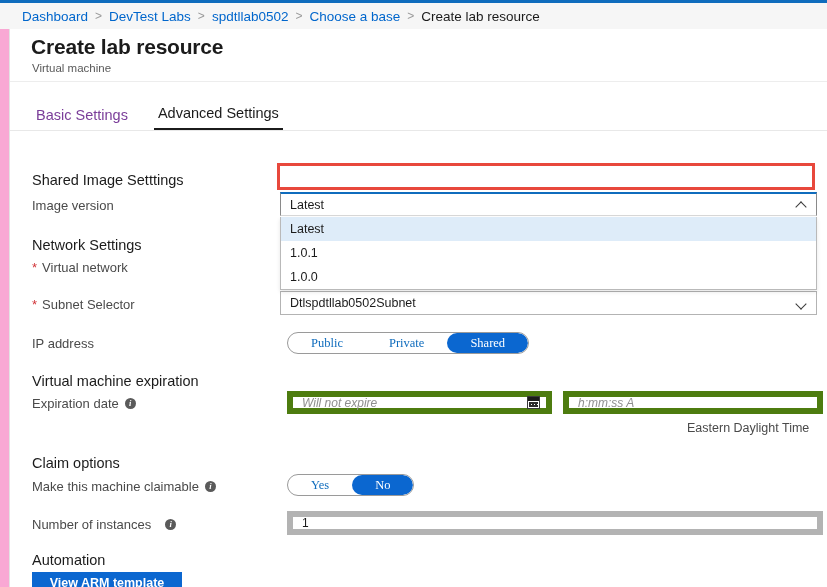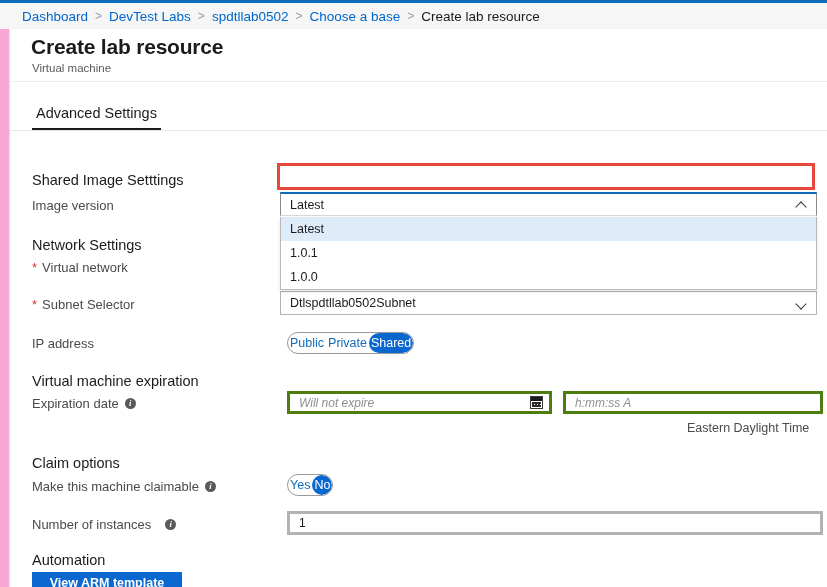--- a/index.html
+++ b/index.html
@@ -229,21 +229,21 @@
     display: flex;
     align-items: center;
     padding-left: 9px;
     font-size: 12.5px;
     color: #1b1b1b;
     cursor: pointer;
   }
   .dd-option.selected { background: #deecf9; }
 
   .text-input {
-    border: 3px solid #4d7c0f;
+    border: 6px solid #4d7c0f;
     height: 23px;
     display: flex;
     align-items: center;
     padding: 0 6px 0 9px;
     font-size: 12px;
     color: #1b1b1b;
   }
   .text-input .ph {
     flex: 1;
     color: #8f8f8f;
@@ -296,27 +296,28 @@
     border: 1px solid #9a9a9a;
     border-radius: 11px;
     background: #ffffff;
     box-sizing: border-box;
     padding: 0;
     overflow: hidden;
   }
   .pill {
     height: 20px;
     line-height: 20px;
-    padding: 0 2px;
+    padding: 0 23px;
     border-radius: 10px;
     font-size: 12.5px;
     color: #0f6cbd;
     cursor: pointer;
     white-space: nowrap;
     text-align: center;
+    font-family: Liberation Serif, serif;
   }
   .pill.on {
     background: #0b67d0;
     color: #ffffff;
   }
 
   
   .primary-btn {
     position: absolute;
     background: #0b67d0;
@@ -360,20 +361,21 @@
   </div>
 
   <div class="card">
 
     <div class="title-zone">
       <div class="page-title">Create lab resource</div>
       <div class="page-subtitle">Virtual machine</div>
     </div>
 
     <div class="tabs">
+      <div class="tab inactive">Basic Settings</div>
       <div class="tab active">Advanced Settings</div>
     </div>
 
     <div class="form">
 
       <div class="section-head" style="top:40px;">Shared Image Setttings</div>
 
       <div class="field-label" style="top:66px;">Image version</div>
 
       <div class="control combo open" style="top:60px; left:270px; width:537px;">

